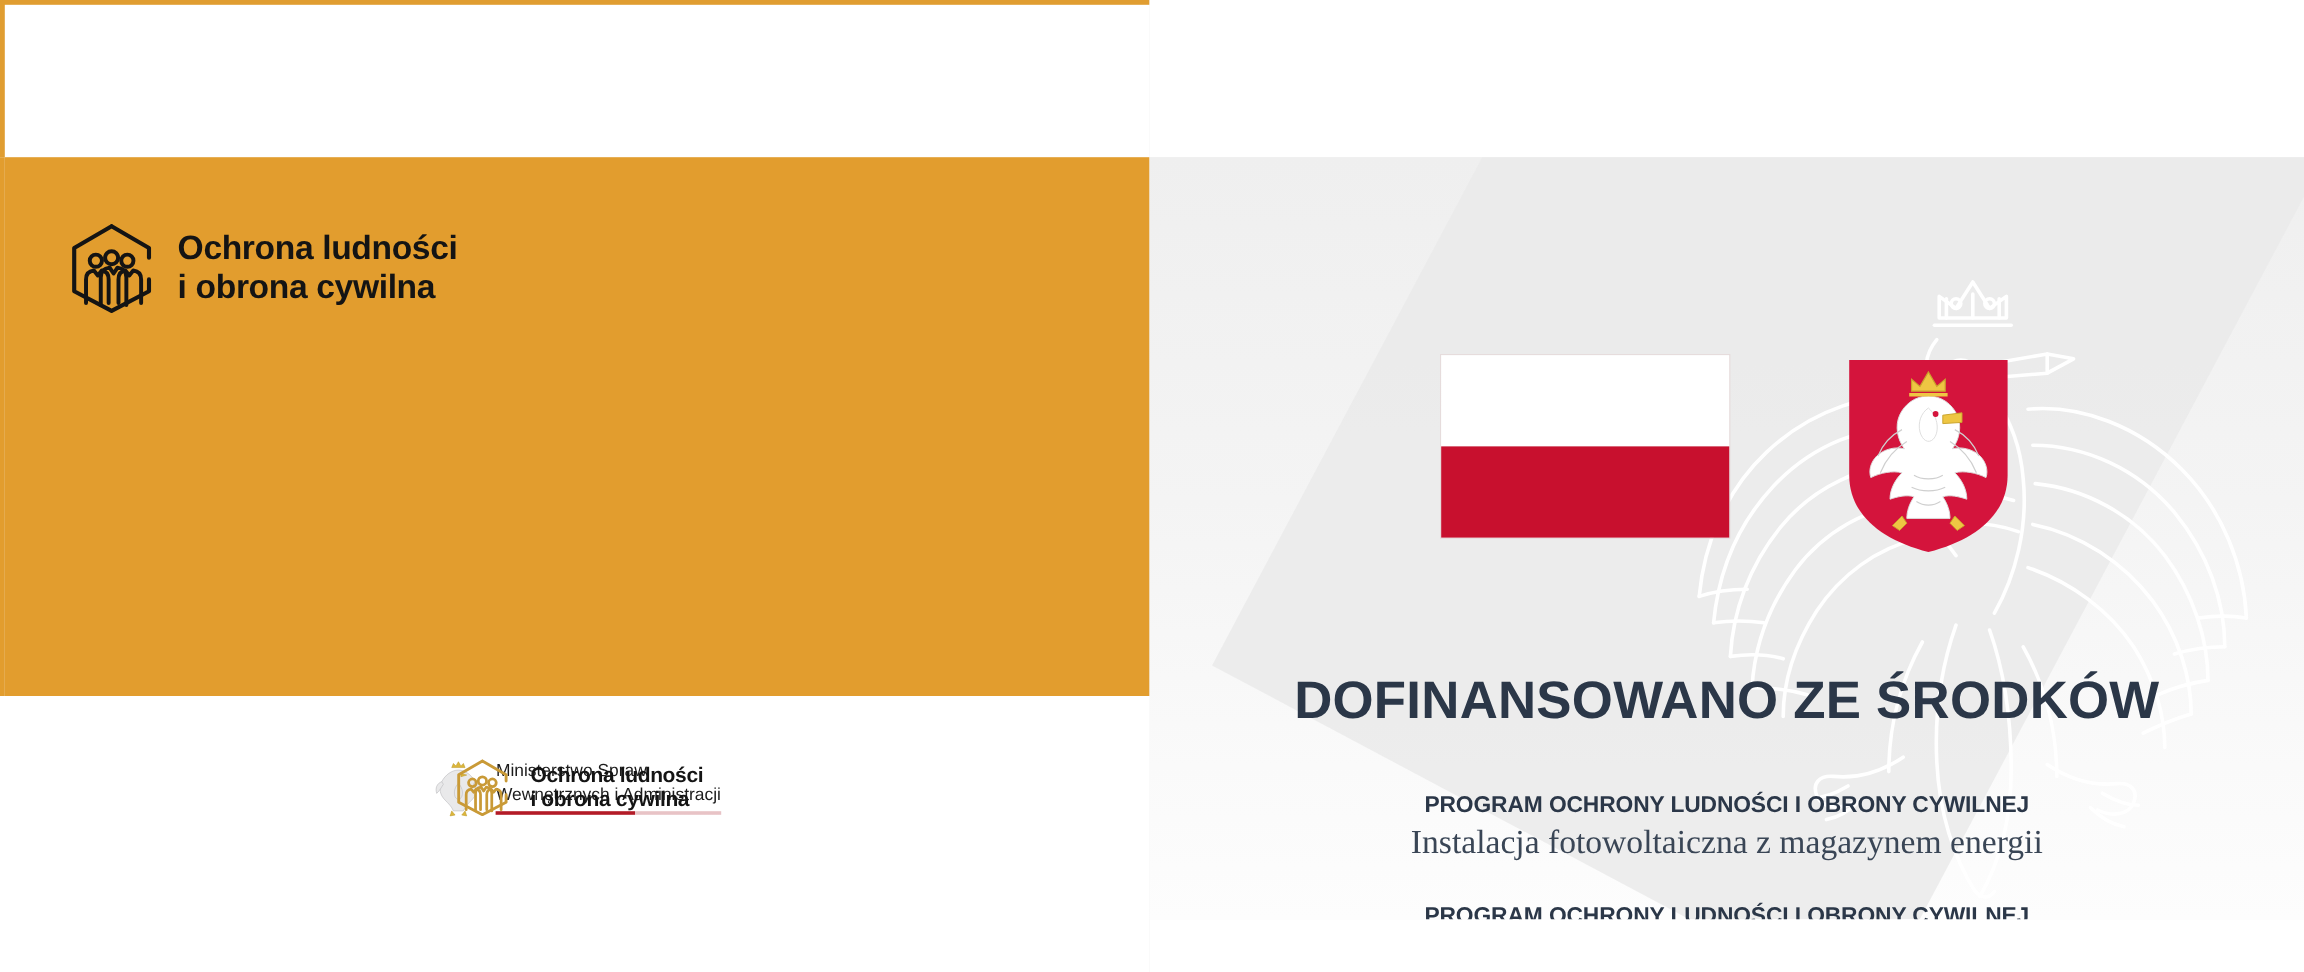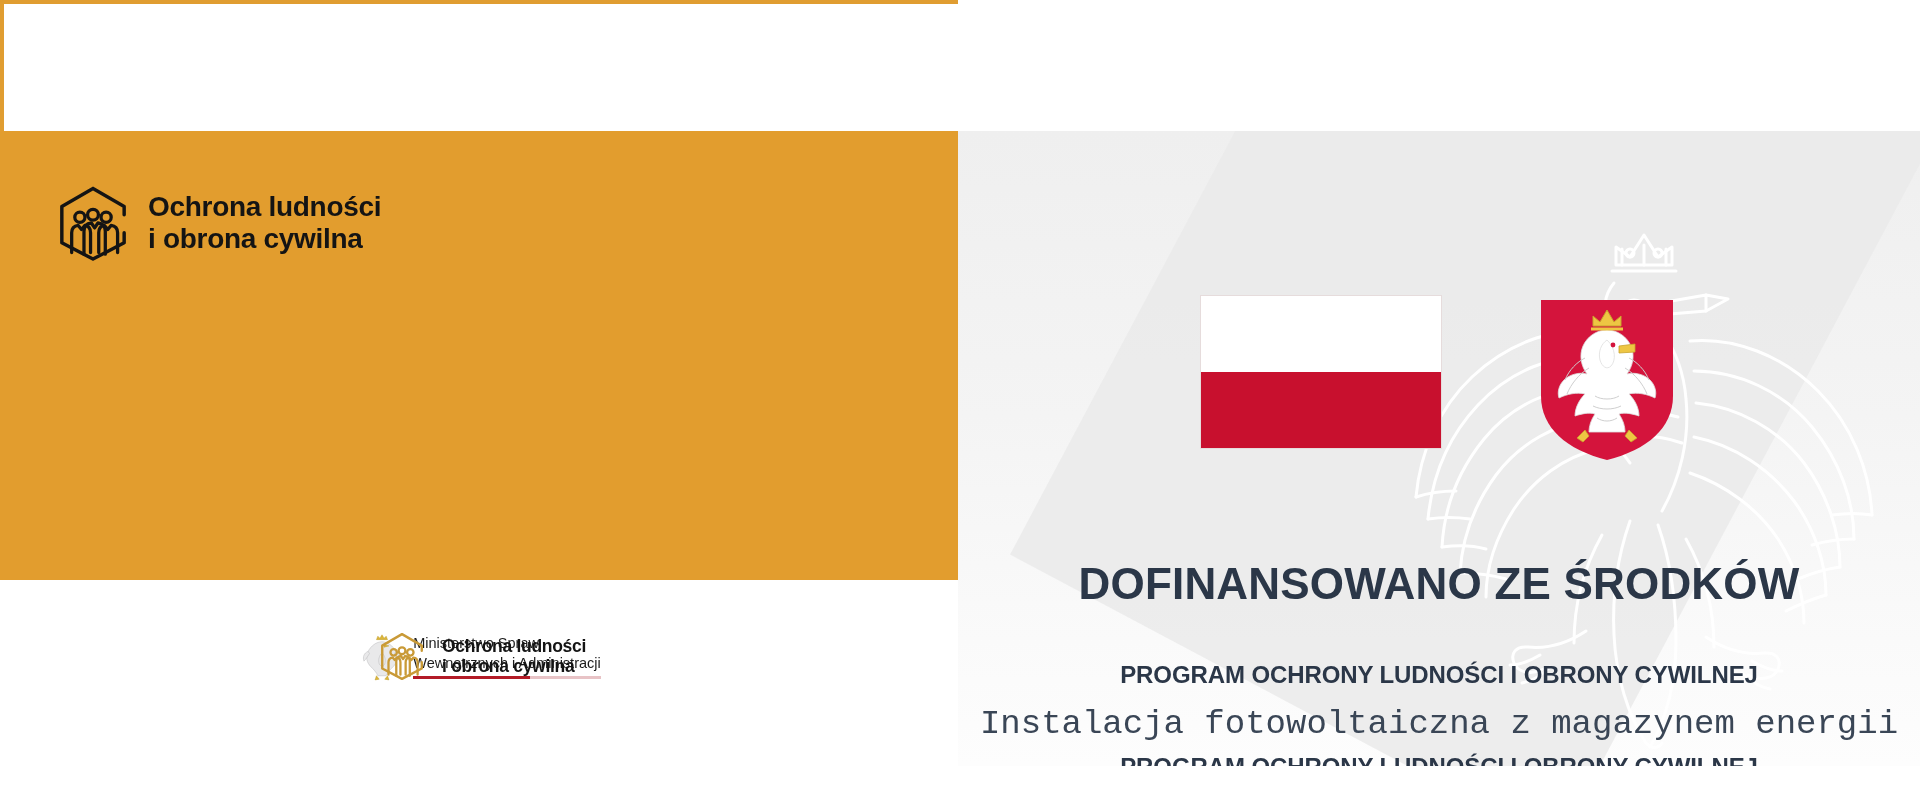--- a/index.html
+++ b/index.html
@@ -236,33 +236,33 @@
     left: 0;
     width: 962px;
     text-align: center;
     z-index: 4;
   }
   .program-block.first  { top: 530px; }
   .program-block.second { top: 622px; }
   .program-name {
     font-family: "Liberation Sans", sans-serif;
     font-weight: bold;
-    font-size: 24px;
+    font-size: 19px;
     letter-spacing: -0.1px;
     line-height: 1.2;
     color: #2b3748;
     white-space: nowrap;
   }
   .program-desc {
-    font-family: Liberation Mono, monospace;
+    font-family: Liberation Serif, serif;
     font-weight: normal;
-    font-size: 34px;
+    font-size: 28px;
     line-height: 1.2;
     color: #3a4656;
-    margin-top: 14px;
+    margin-top: 2px;
   }
 </style>
 </head>
 <body>
 
 <div class="page">
 
   <div class="left-panel">
 
     <div class="orange-frame-top"></div>

